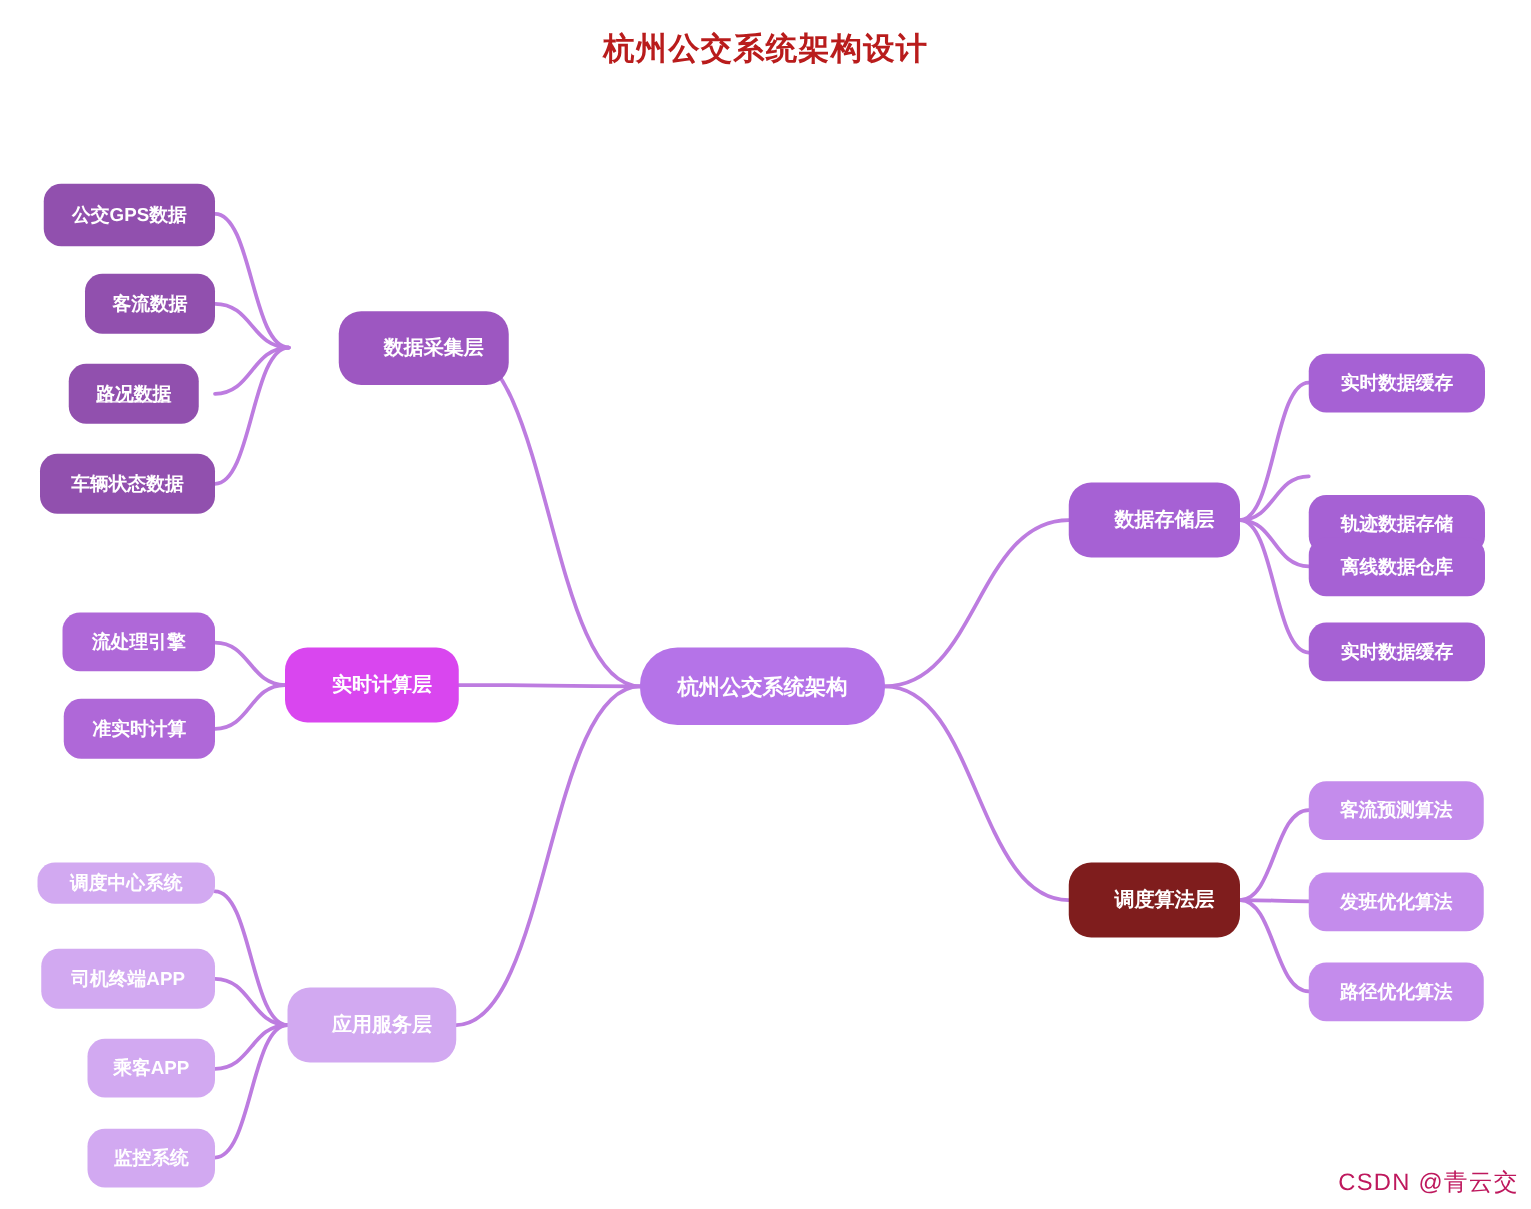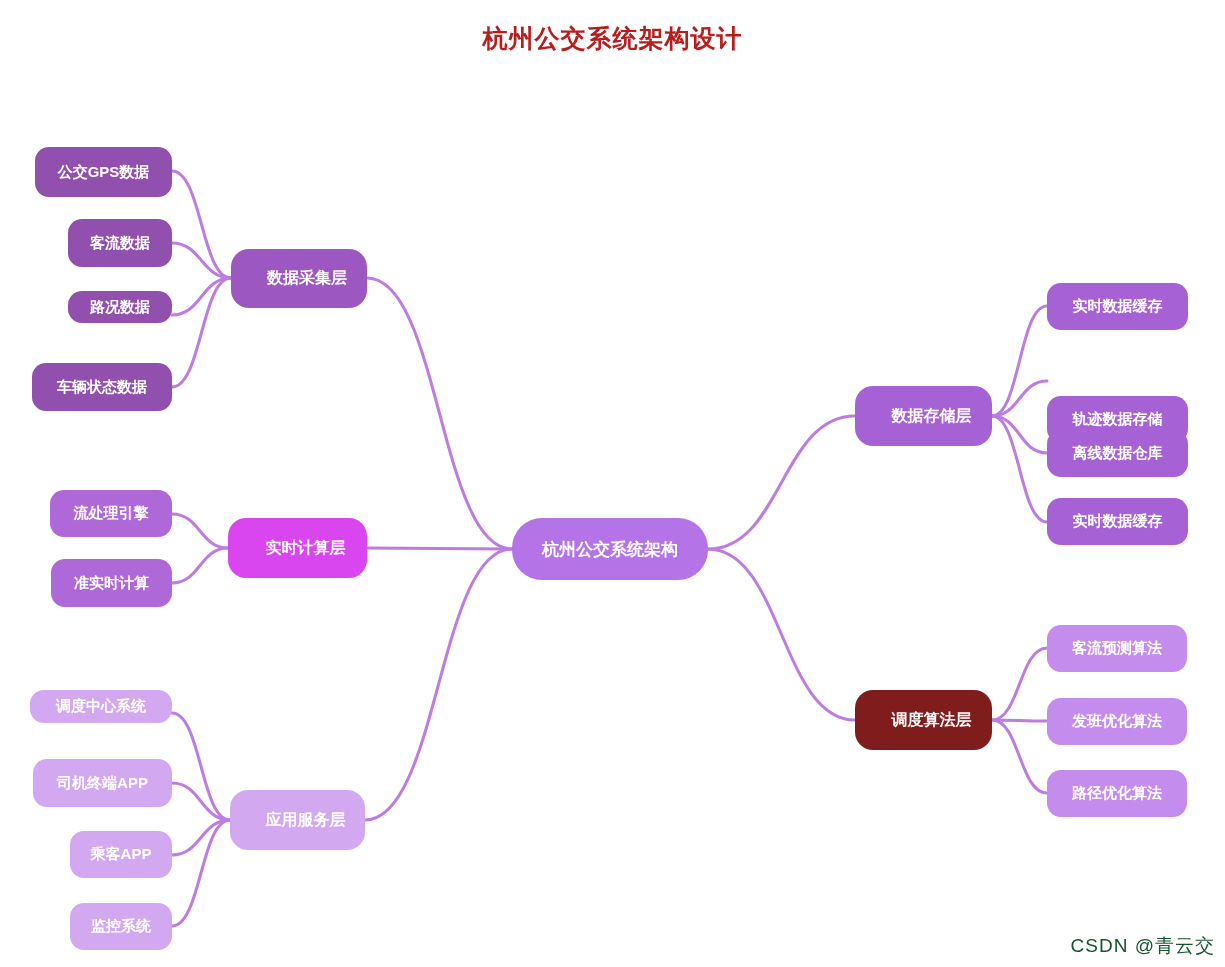--- a/index.html
+++ b/index.html
@@ -14,32 +14,32 @@
   .node{
     position:absolute;display:flex;align-items:center;justify-content:center;
     color:#ffffff;font-weight:bold;font-size:15px;border-radius:14px;
     box-sizing:border-box;white-space:nowrap;
   }
   .node.parent{font-size:16px;border-radius:18px;padding-left:16px;}
   .node.root{
     font-size:17px;border-radius:30px;background:#b573e8;
   }
   .c-collection-child{background:#9150ae;}
-  .c-collection{background:#9d57c1;}
+  .c-collection{background:#9d57c1;margin-left:40px;}
   .c-realtime{background:#d946ef;}
   .c-realtime-child{background:#af68d8;}
   .c-app{background:#d2a9f1;}
   .c-app-child{background:#d2a9f1;}
   .c-storage{background:#a661d4;}
   .c-storage-child{background:#a661d4;}
   .c-algo{background:#7f1d1d;font-family:Liberation Serif, serif;}
   .c-algo-child{background:#c48cec;}
   .watermark{
     position:absolute;right:10px;bottom:8px;
-    font-size:19px;color:#14532d;font-weight:normal;letter-spacing:1px;margin-left:36px;
+    font-size:19px;color:#be185d;font-weight:normal;letter-spacing:1px;margin-left:36px;
   }
 </style>
 </head>
 <body>
 
 <div class="canvas">
 
   <div class="page-title">杭州公交系统架构设计</div>
 
   <svg class="edges" viewBox="0 0 1225 967">
@@ -72,21 +72,21 @@
     <path d="M992,720 C1019.5,720 1019.5,648 1047,648"></path>
     <path d="M992,720 C1019.5,720 1019.5,721 1047,721"></path>
     <path d="M992,720 C1019.5,720 1019.5,793 1047,793"></path>
   </svg>
 
   <div class="node root" style="left:512px;top:518px;width:196px;height:62px;">杭州公交系统架构</div>
 
   <div class="node parent c-collection" style="left:231px;top:249px;width:136px;height:59px;">数据采集层</div>
   <div class="node c-collection-child" style="left:35px;top:147px;width:137px;height:50px;">公交GPS数据</div>
   <div class="node c-collection-child" style="left:68px;top:219px;width:104px;height:48px;">客流数据</div>
-  <div class="node c-collection-child" style="left:68px;top:291px;width:104px;height:32px;">路况数据</div>
+  <div class="node c-collection-child" style="left:55px;top:291px;width:104px;height:48px;text-decoration:underline;">路况数据</div>
   <div class="node c-collection-child" style="left:32px;top:363px;width:140px;height:48px;">车辆状态数据</div>
 
   <div class="node parent c-realtime" style="left:228px;top:518px;width:139px;height:60px;">实时计算层</div>
   <div class="node c-realtime-child" style="left:50px;top:490px;width:122px;height:47px;">流处理引擎</div>
   <div class="node c-realtime-child" style="left:51px;top:559px;width:121px;height:48px;">准实时计算</div>
 
   <div class="node parent c-app" style="left:230px;top:790px;width:135px;height:60px;">应用服务层</div>
   <div class="node c-app-child" style="left:30px;top:690px;width:142px;height:33px;">调度中心系统</div>
   <div class="node c-app-child" style="left:33px;top:759px;width:139px;height:48px;">司机终端APP</div>
   <div class="node c-app-child" style="left:70px;top:831px;width:102px;height:47px;">乘客APP</div>

